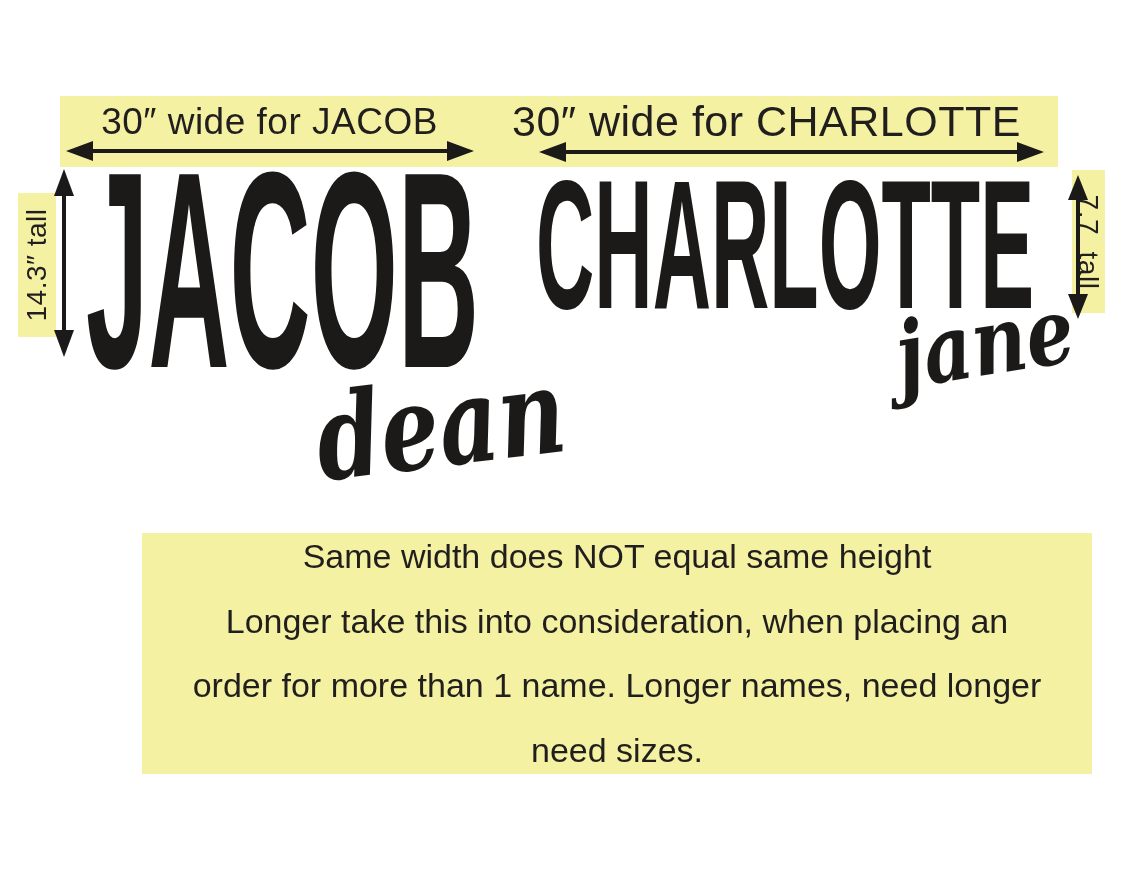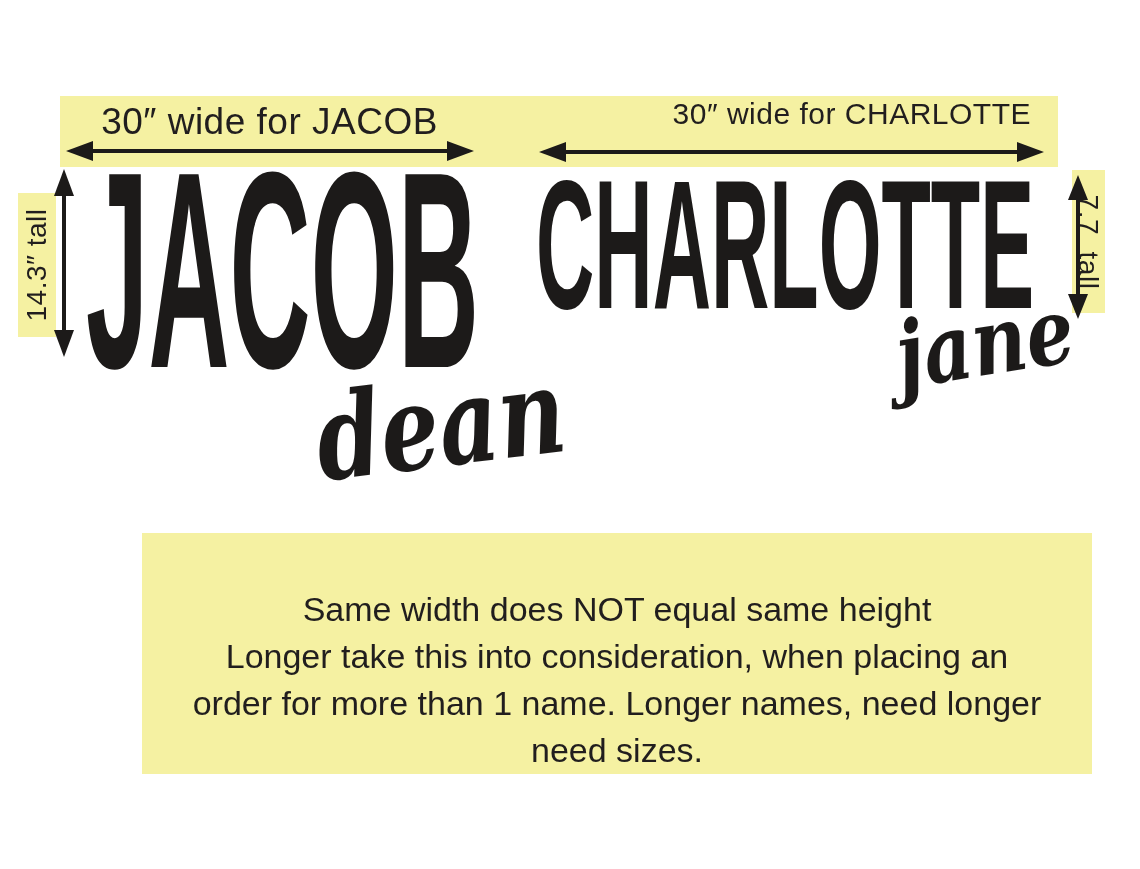--- a/index.html
+++ b/index.html
@@ -15,21 +15,21 @@
   .band { position: absolute; background: #f5f1a2; }
   #band-top    { left: 60px;   top: 96px;  width: 998px; height: 71px; }
   #band-left   { left: 18px;   top: 193px; width: 38px;  height: 144px;
                  display: flex; align-items: center; justify-content: center; }
   #band-right  { left: 1072px; top: 170px; width: 33px;  height: 143px;
                  display: flex; align-items: center; justify-content: center; }
 
   .wlabel { position: absolute; text-align: center; white-space: nowrap;
             letter-spacing: 0.5px; }
   #wlabel-left  { left: 62px;  top: 101px; width: 415px; font-size: 37px; }
-  #wlabel-right { left: 528px; top: 97px;  width: 503px; font-size: 30px; text-align: right; }
+  #wlabel-right { left: 512px; top: 97px;  width: 503px; font-size: 43px; text-align: right; }
 
   .vlabel { font-size: 28px; white-space: pre; letter-spacing: 0.5px; }
   #vlabel-left  { transform: rotate(-90deg); }
   #vlabel-right { transform: rotate(90deg); }
 
   .arrow { position: absolute; }
   #arrow-w-left  { left: 65px;   top: 138px; }
   #arrow-w-right { left: 538px;  top: 139px; }
   #arrow-h-left  { left: 51px;   top: 168px; }
   #arrow-h-right { left: 1065px; top: 174px; }
@@ -45,21 +45,21 @@
     text-align: center;
     white-space: nowrap;
   }
   #script-dean { left: 295px; top: 372px; width: 190px; font-size: 118px;
                  line-height: 1; transform: rotate(-7deg) scaleX(0.78); transform-origin: center; }
   #script-jane { left: 880px; top: 300px; width: 170px; font-size: 92px;
                  line-height: 1; transform: rotate(-9deg) scaleX(0.82); transform-origin: center; }
 
   #note-box {
     left: 142px; top: 533px; width: 950px; height: 241px;
-    display: flex; flex-direction: column; justify-content: flex-end;
+    display: flex; flex-direction: column; justify-content: space-between;
     text-align: center;
   }
   .note-line { font-size: 34px; line-height: 47px; color: #211e1e; }
 </style>
 </head>
 <body>
 
 <div class="canvas">
 
   <div class="band" id="band-top"></div>

